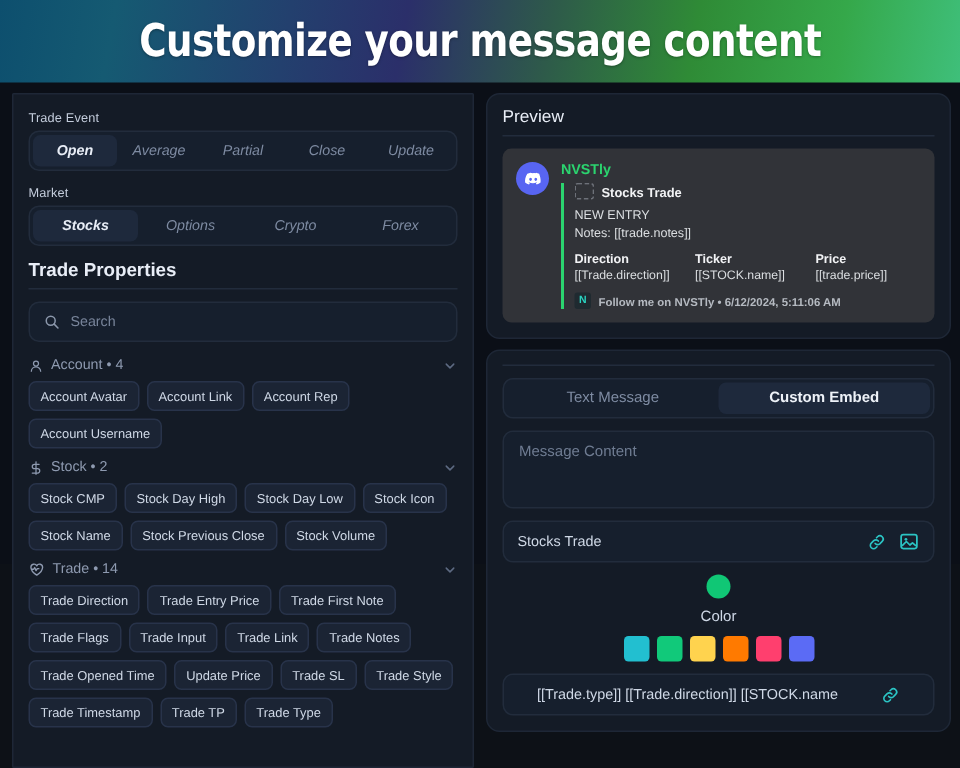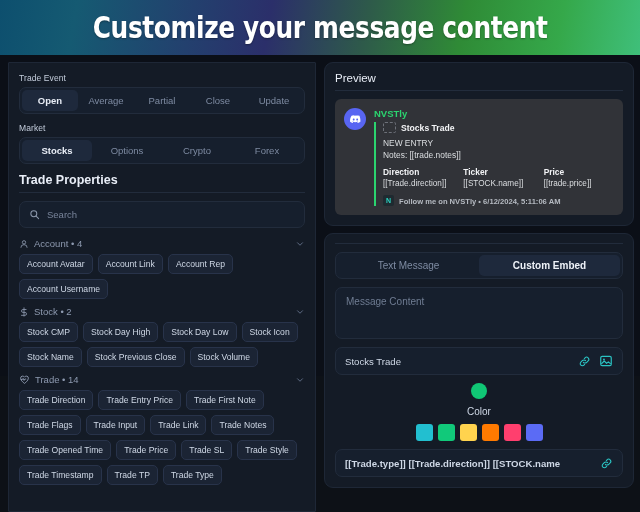--- a/index.html
+++ b/index.html
@@ -50,21 +50,21 @@
     background: #161f2d;
     border: 1px solid #222c3c;
     border-radius: 7px;
     padding: 2px;
     margin-bottom: 9px;
   }
   .seg-item {
     flex: 1; text-align: center;
     font-size: 9.5px; color: #7e8ba2;
     padding: 5px 0; border-radius: 5px;
-    cursor: pointer; white-space: nowrap;
+    cursor: pointer; white-space: nowrap; font-style: italic;
   }
   .seg-item.active {
     background: #1e293c; color: #e8edf6; font-weight: 600;
     box-shadow: inset 0 0 0 1px #2b3methods;
   }
   .section-title {
     font-size: 12.5px; color: #e9eef7; font-weight: 600;
     margin: 9px 0 5px 0;
   }
   .divider { height: 1px; background: #222c3c; margin-bottom: 8px; }
@@ -168,21 +168,21 @@
     display: flex; align-items: center; gap: 7px;
     margin-bottom: 8px; padding: 0 1px; flex-direction: column;
   }
   .color-dot { width: 16px; height: 16px; border-radius: 50%; flex: 0 0 16px; }
   .color-label { color: #cfd8e6; font-size: 10px; flex: 1; }
   .swatches { display: flex; gap: 5px; }
   .swatch { width: 17px; height: 17px; border-radius: 3px; cursor: pointer; }
   .tpl-row {
     display: flex; align-items: center; gap: 8px;
     background: #161f2d; border: 1px solid #222c3c; border-radius: 7px;
-    height: 28px; padding: 0 9px; font-weight: bold;
+    height: 28px; padding: 0 22px;
   }
   .tpl-row .txt {
     flex: 1; color: #cfd8e6; font-size: 9.6px; white-space: nowrap;
     overflow: hidden;
   }
 </style>
 </head>
 <body>
 
 <div class="page">
@@ -285,21 +285,21 @@
           </div>
           <div class="chips">
             <div class="chip">Trade Direction</div>
             <div class="chip">Trade Entry Price</div>
             <div class="chip">Trade First Note</div>
             <div class="chip">Trade Flags</div>
             <div class="chip">Trade Input</div>
             <div class="chip">Trade Link</div>
             <div class="chip">Trade Notes</div>
             <div class="chip">Trade Opened Time</div>
-            <div class="chip">Trade Price</div>
+            <div class="chip">Update Price</div>
             <div class="chip">Trade SL</div>
             <div class="chip">Trade Style</div>
             <div class="chip">Trade Timestamp</div>
             <div class="chip">Trade TP</div>
             <div class="chip">Trade Type</div>
           </div>
         </div>
     </div>
 
     <div class="right-col">

